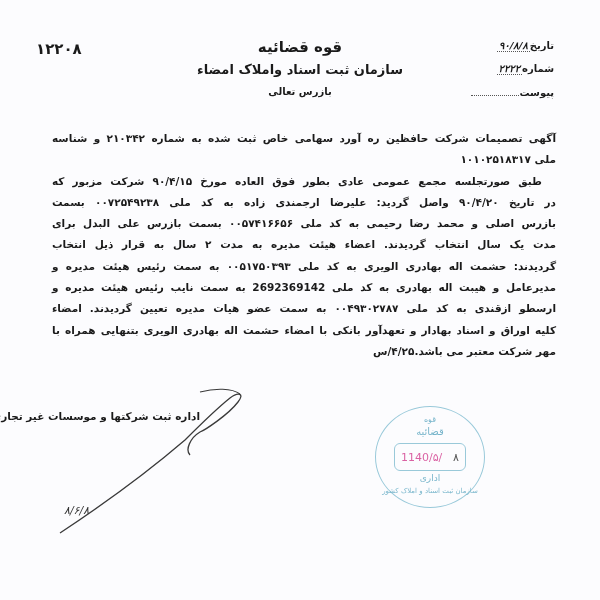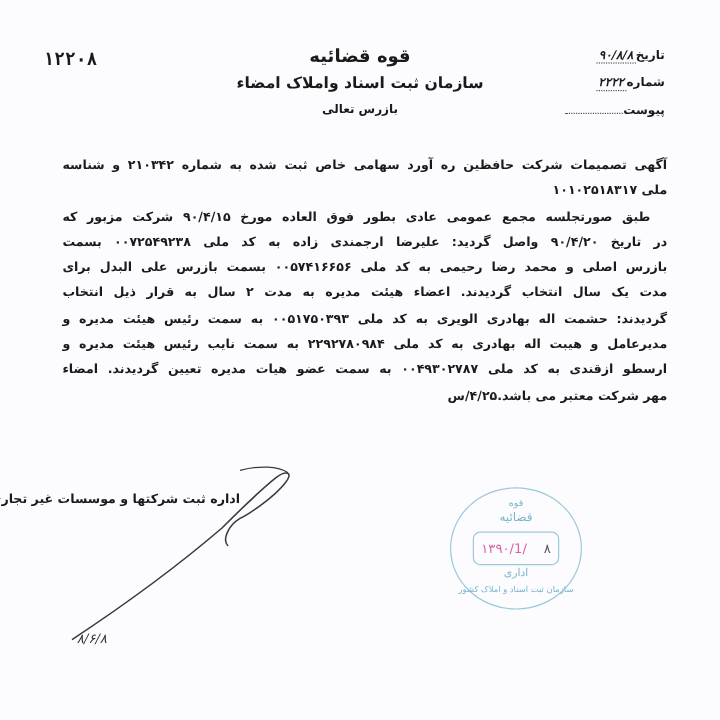--- a/index.html
+++ b/index.html
@@ -30,21 +30,20 @@
     .hdr-title { left: 200px; width: 200px; top: 38px; font-size: 15px; }
     .hdr-org { left: 150px; width: 300px; top: 62px; font-size: 13px; }
     .hdr-bismillah { left: 200px; width: 200px; top: 86px; font-size: 10px; }
 
     .doc-number {
       position: absolute;
       left: 36px; top: 40px;
       font-size: 15px; font-weight: bold;
       letter-spacing: 2px;
       direction: ltr;
-      font-family: Liberation Mono, monospace;
     }
 
     .meta {
       position: absolute;
       right: 46px;
       font-size: 10px;
       font-weight: bold;
       white-space: nowrap;
       direction: rtl;
     }
@@ -92,21 +91,20 @@
     }
     .initials {
       position: absolute;
       left: 64px;
       top: 504px;
       font-size: 11px;
       font-family: "DejaVu Serif", serif;
       font-style: italic;
       color: #333;
       direction: rtl;
-      margin-top: 22px;
     }
     .signature { position: absolute; left: 0; top: 0; }
 
     .stamp {
       position: absolute;
       left: 375px;
       top: 406px;
       width: 108px;
       height: 100px;
       border: 1.5px solid #8fc4d6;
@@ -156,38 +154,39 @@
   </div>
 
   <div class="body-text">
     <span class="ln">آگهی تصمیمات شرکت حافظین ره آورد سهامی خاص ثبت شده به شماره ۲۱۰۳۴۲ و شناسه</span>
     <span class="ln short">ملی ۱۰۱۰۲۵۱۸۳۱۷</span>
     <span class="ln indent">طبق صورتجلسه مجمع عمومی عادی بطور فوق العاده  مورخ ۹۰/۴/۱۵ شرکت مزبور که</span>
     <span class="ln">در تاریخ ۹۰/۴/۲۰  واصل گردید: علیرضا ارجمندی زاده به کد ملی ۰۰۷۲۵۴۹۲۳۸  بسمت</span>
     <span class="ln">بازرس اصلی و محمد رضا رحیمی به کد ملی ۰۰۵۷۴۱۶۶۵۶ بسمت بازرس علی البدل برای</span>
     <span class="ln">مدت یک سال انتخاب گردیدند. اعضاء هیئت مدیره به مدت ۲ سال به قرار ذیل انتخاب</span>
     <span class="ln">گردیدند: حشمت اله بهادری الویری به کد ملی ۰۰۵۱۷۵۰۳۹۳ به سمت رئیس هیئت مدیره و</span>
-    <span class="ln">مدیرعامل و هیبت اله بهادری به کد ملی ۲۲۹۲۷۸۰۹۸۴ به سمت نایب رئیس هیئت مدیره و</span>
+    <span class="ln">مدیرعامل و هیبت اله بهادری به کد ملی 2692369142 به سمت نایب رئیس هیئت مدیره و</span>
     <span class="ln">ارسطو ازقندی  به کد ملی ۰۰۴۹۳۰۲۷۸۷ به سمت عضو هیات مدیره تعیین گردیدند. امضاء</span>
+    <span class="ln">کلیه اوراق و اسناد بهادار و تعهدآور بانکی با امضاء حشمت اله بهادری الویری بتنهایی همراه با</span>
     <span class="ln short">مهر شرکت معتبر می باشد.۴/۲۵/س</span>
   </div>
 
   <div class="office">اداره ثبت شرکتها و موسسات غیر تجاری</div>
 
   <svg class="signature" width="600" height="600">
     <path d="M60 533 C 110 500, 150 470, 185 440 C 200 425, 215 410, 230 398 C 238 392, 245 393, 238 402 C 228 415, 205 430, 200 432 C 190 438, 185 450, 190 455" fill="none" stroke="#3a3a3a" stroke-width="1.3"></path>
     <path d="M200 392 C 215 388, 232 388, 240 394" fill="none" stroke="#3a3a3a" stroke-width="1.1"></path>
   </svg>
 
   <div class="initials">۸/۶/۸</div>
 
   <div class="stamp">
     <div class="s-top1">قوه</div>
     <div class="s-top2">قضائیه</div>
     <div class="s-box">
-      <span class="s-date">۱۳۹۰/1/</span>
+      <span class="s-date">1140/۵/</span>
       <span class="s-day">۸</span>
     </div>
     <div class="s-bottom">اداری</div>
     <div class="s-ring">سازمان ثبت اسناد و املاک کشور</div>
   </div>
 
 </div>
 
 </body></html>

